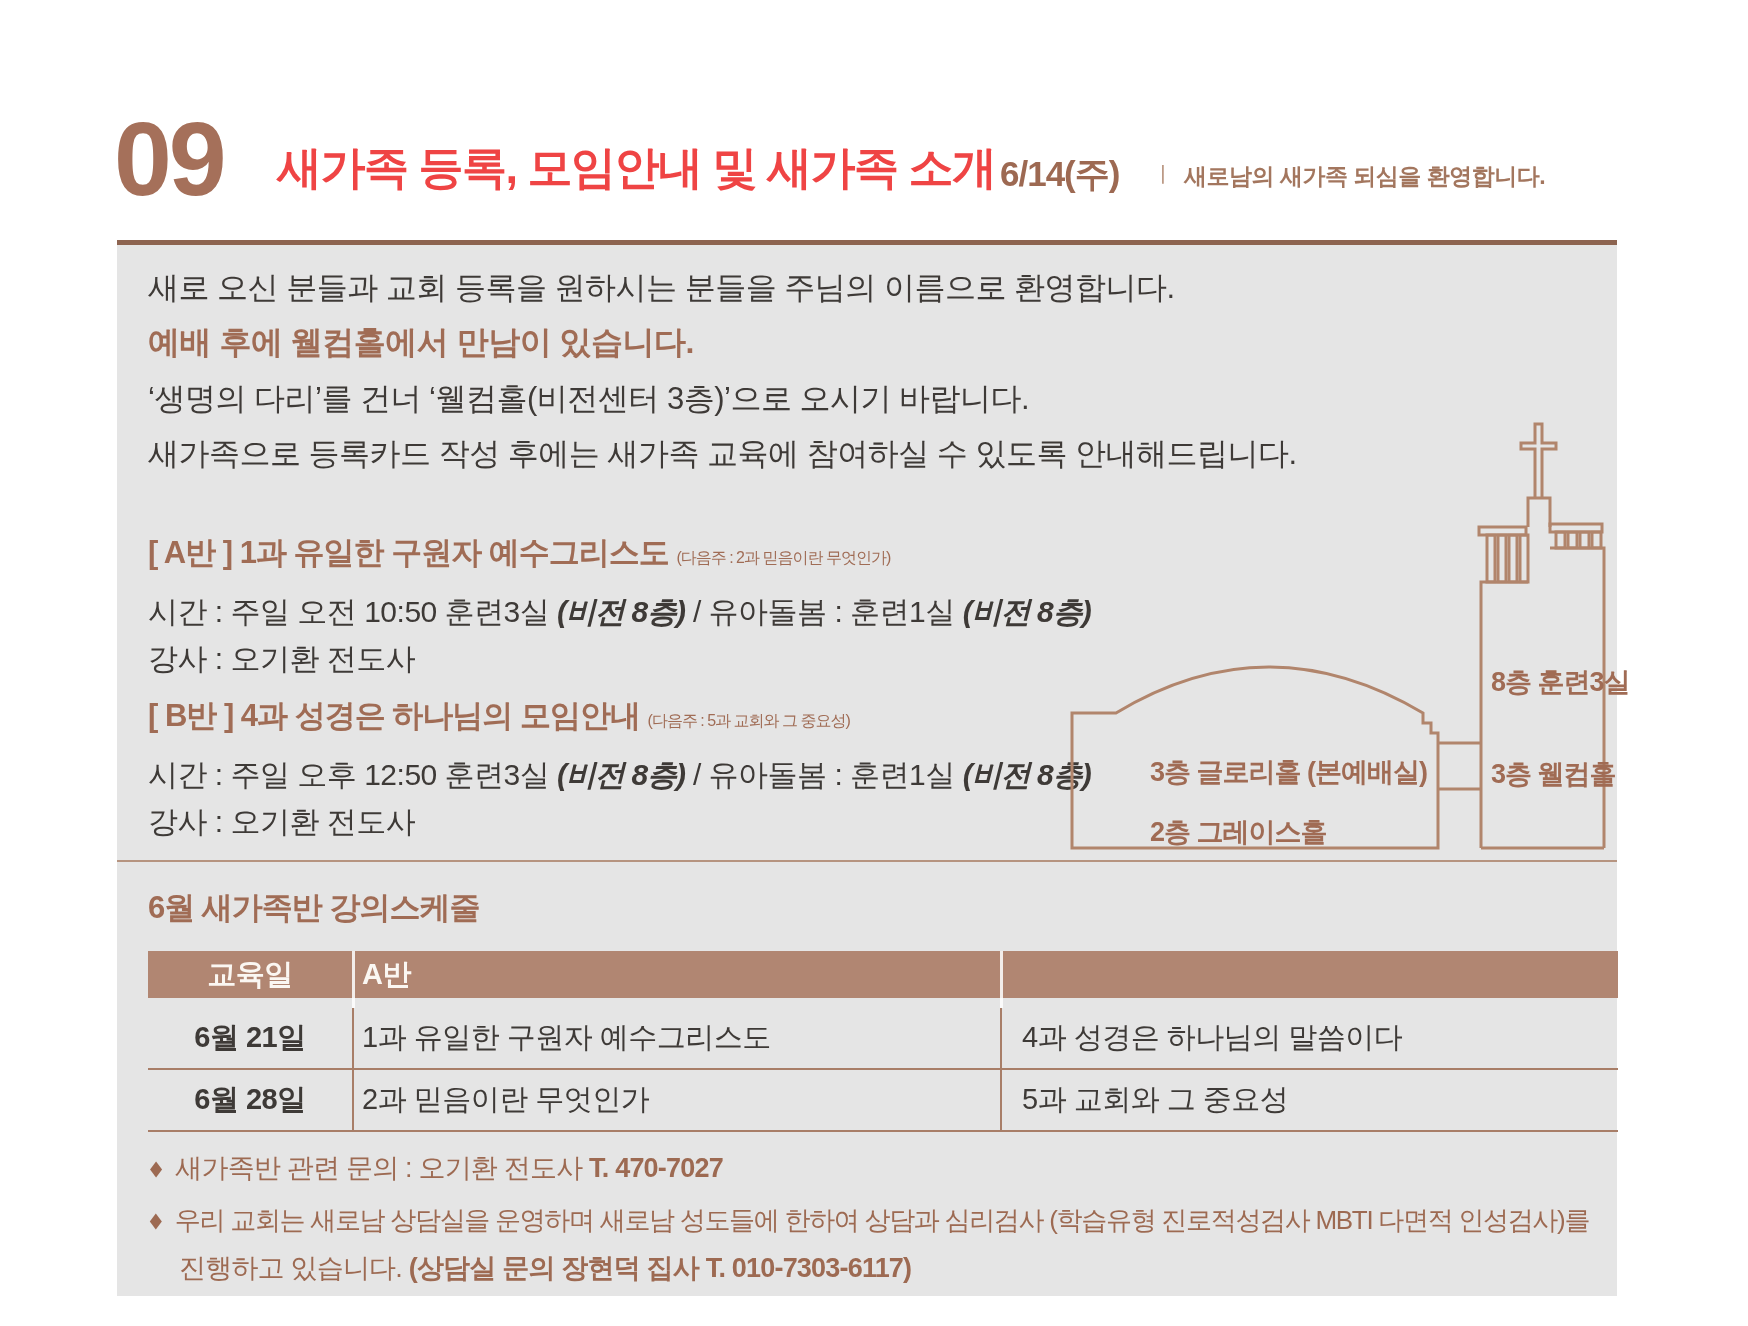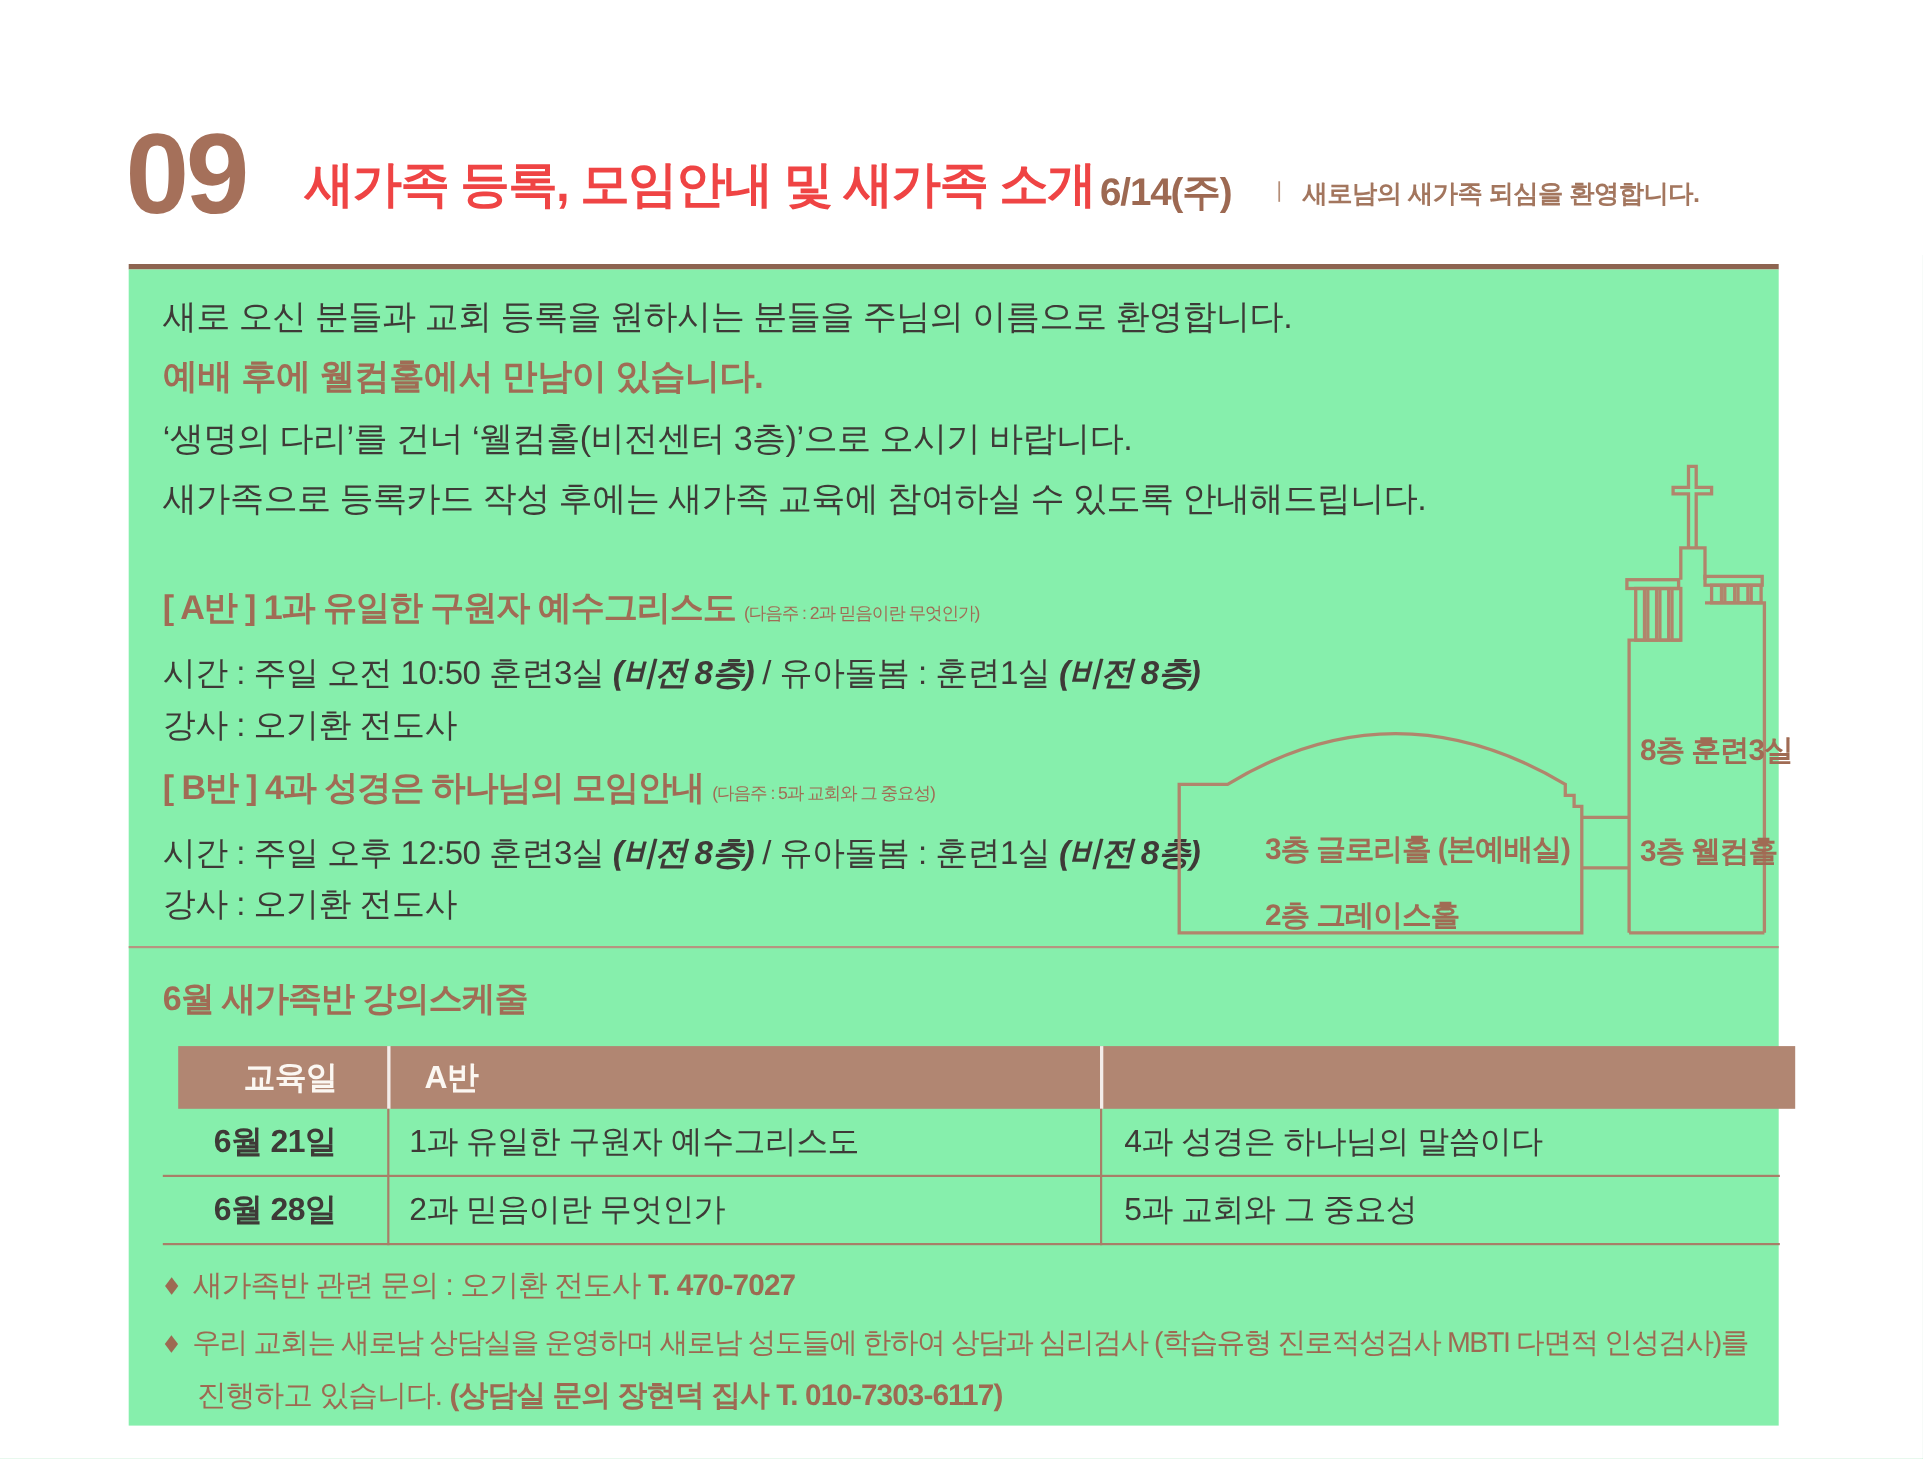--- a/index.html
+++ b/index.html
@@ -15,45 +15,45 @@
   
   .big-num{left:114px;top:102px;font-size:104px;font-weight:800;line-height:1.1;
            color:#a5705a;letter-spacing:-3px;}
   .main-title{left:252px;top:138px;font-size:45px;font-weight:700;color:#ef4444;letter-spacing:-1.5px;margin-left:25px;}
   .hdr-date{left:1000px;top:151px;font-size:35px;font-weight:800;color:#9d6952;letter-spacing:-1px;}
   .hdr-sep{left:1152px;top:160px;font-size:22px;color:#b48d77;}
   .hdr-welcome{left:1184px;top:161px;font-size:23px;font-weight:600;color:#a3765e;letter-spacing:-0.5px;}
   .divider{left:117px;top:240px;width:1500px;height:5px;background:#8d6450;}
 
   
-  .panel{left:117px;top:245px;width:1500px;height:1051px;background:#86efac;}
+  .panel{left:117px;top:245px;width:1500px;height:1051px;background:#e5e5e5;}
 
   .l-intro{font-size:31px;letter-spacing:-0.5px;}
   .l-intro-b{font-size:32px;font-weight:800;letter-spacing:-0.5px;color:#a06c55;}
   .cls-head{font-size:31px;font-weight:800;color:#a06c55;letter-spacing:-1px;}
   .cls-sub{font-size:16px;font-weight:500;letter-spacing:-1px;}
   .cls-line{font-size:30px;letter-spacing:-0.5px;}
   .cls-line .xb{letter-spacing:-1px;}
 
   
   .bld{left:943px;top:173px;width:560px;height:435px;}
   .bld svg{position:absolute;left:0;top:0;}
   .bld-label{position:absolute;white-space:nowrap;font-size:27px;font-weight:700;
              color:#a06b54;letter-spacing:-1px;}
 
   .section-line{left:0px;top:615px;width:1500px;height:2px;background:#b69480;}
   .sched-title{left:31px;top:642px;font-size:31px;font-weight:800;color:#a06c55;letter-spacing:-1px;}
 
   
   .table{position:absolute;left:31px;top:706px;width:1470px;height:181px;}
-  .thead{position:absolute;left:0;top:0;width:1470px;height:57px;background:#b18672;
-         display:flex;align-items:center;margin-left:14px;}
+  .thead{position:absolute;left:0;top:0;width:1470px;height:47px;background:#b18672;
+         display:flex;align-items:center;}
   .th{font-size:29px;font-weight:600;color:#fbf7f2;letter-spacing:-0.5px;white-space:nowrap;}
   .c1{width:204px;text-align:center;flex:none;}
-  .c2{width:648px;padding-left:20px;box-sizing:border-box;flex:none;}
+  .c2{width:648px;padding-left:10px;box-sizing:border-box;flex:none;}
   .c3{width:618px;padding-left:22px;box-sizing:border-box;flex:none;}
   .trow{position:absolute;left:0;width:1470px;height:62px;display:flex;align-items:center;
         border-bottom:2px solid #a87e68;box-sizing:border-box;}
   .row1{top:57px;} .row2{top:119px;}
   .td{font-size:29px;color:#3e3a37;letter-spacing:-0.5px;white-space:nowrap;}
   .td.c1{font-weight:700;}
   .vline-h{position:absolute;top:0;width:3px;height:57px;background:rgba(255,255,255,0.85);}
   .vline-b{position:absolute;top:57px;width:2px;height:124px;background:#a87e68;}
 
   

